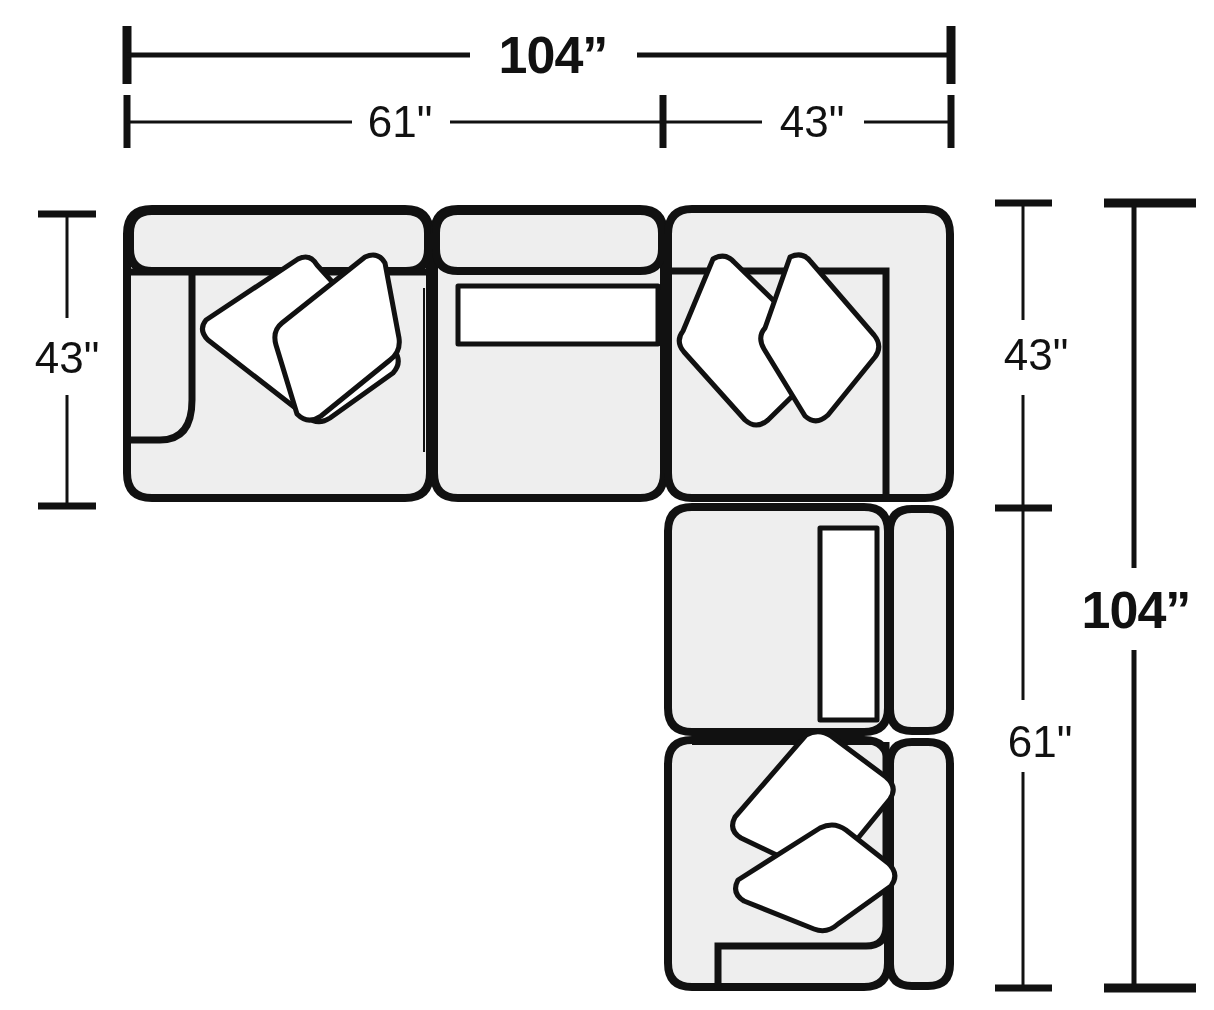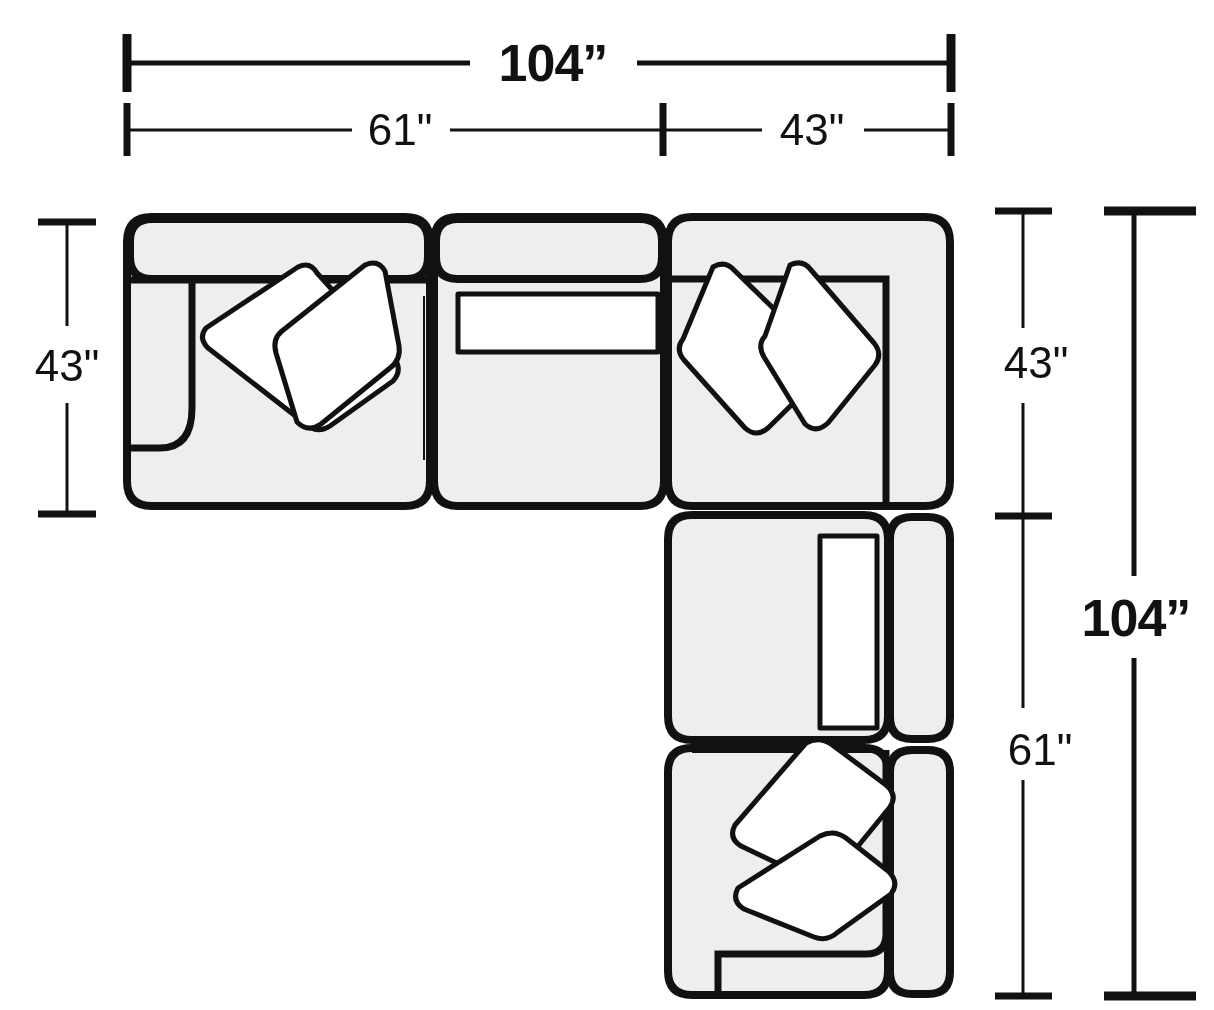--- a/index.html
+++ b/index.html
@@ -10,21 +10,21 @@
   body {
     width: 1214px;
     height: 1010px;
     font-family: "Liberation Sans", sans-serif;
     overflow: hidden;
     position: relative;
   }
   #diagram-root {
     position: absolute;
     left: 0;
-    top: 8px;
+    top: 0;
     width: 1214px;
     height: 758px;
   }
   svg.floorplan {
     display: block;
     width: 1214px;
     height: 1010px;
   }
   text {
     font-family: "Liberation Sans", sans-serif;

